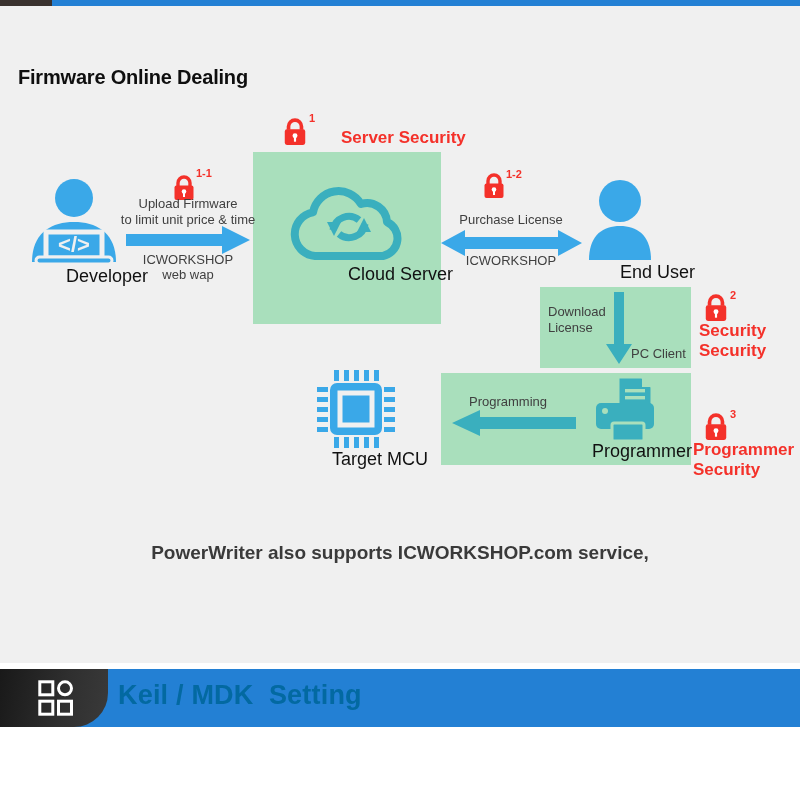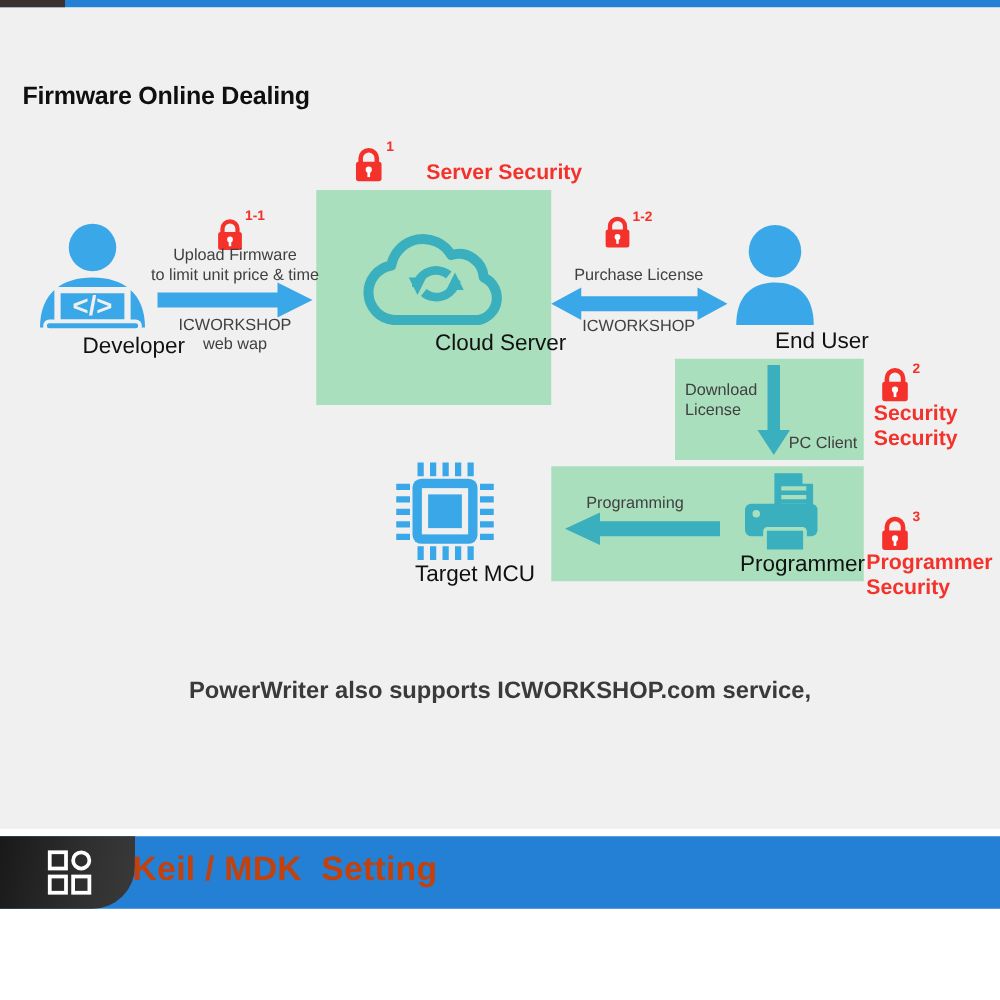--- a/index.html
+++ b/index.html
@@ -111,24 +111,24 @@
     background: linear-gradient(100deg, #191919 0%, #2f2f2f 60%, #3a3a3a 100%);
     border-bottom-right-radius: 34px;
   }
   .grid-icon {
     position: absolute;
     left: 38px; top: 680px;
     width: 36px; height: 36px;
   }
   .bar-title {
     position: absolute;
-    left: 106px; top: 680px;
+    left: 118px; top: 680px;
     font-size: 27px;
     font-weight: bold;
-    color: #c2410c;
+    color: #0369a1;
     letter-spacing: 0.2px;
     white-space: pre;
   }
 
   svg { display: block; overflow: visible; }
   .svgabs { position: absolute; }
 </style>
 </head>
 <body>
 

